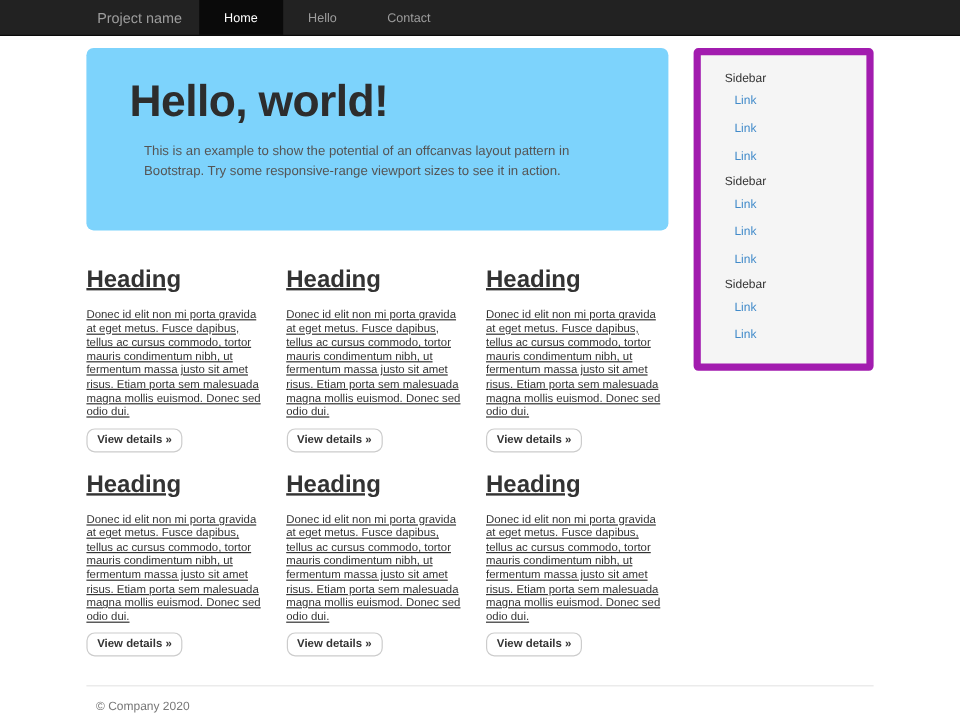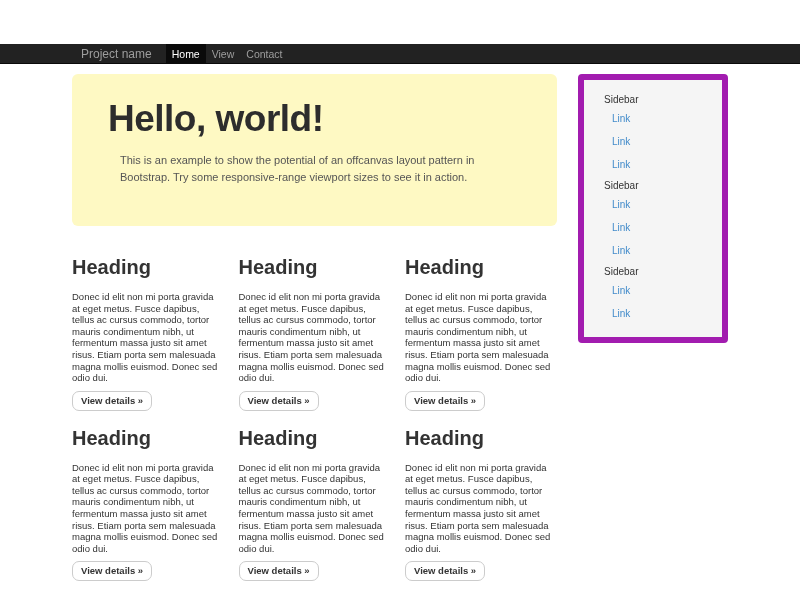--- a/index.html
+++ b/index.html
@@ -6,67 +6,66 @@
   html, body { margin: 0; padding: 0; }
   body {
     width: 800px; height: 600px; overflow: hidden;
     background: #ffffff;
     font-family: "Liberation Sans", sans-serif;
     color: #333333;
   }
 
   
   .navbar {
-    height: 20px; background: #222222;
+    height: 30px; background: #222222;
     border-bottom: 1px solid #0a0a0a;
-    margin-top: 44px;
   }
   .navbar-inner {
     width: 656px; height: 100%;
     margin: 0 auto;
     display: flex; align-items: stretch;
   }
   .brand {
     color: #9d9d9d; font-size: 12px;
     display: flex; align-items: center;
     padding: 0 14px 0 9px; white-space: nowrap;
   }
   .nav-item {
     color: #9d9d9d; font-size: 10.5px;
     display: flex; align-items: center;
-    padding: 0 6px; cursor: pointer; white-space: nowrap;
+    padding: 0 21px; cursor: pointer; white-space: nowrap;
   }
   .nav-item.active { background: #0a0a0a; color: #ffffff; }
 
   
   .page { width: 656px; margin: 10px auto 0; }
   .content-row { display: flex; gap: 21px; }
   .main-col { width: 485px; flex: 0 0 485px; }
   .sidebar-col { width: 150px; flex: 0 0 150px; }
 
   
   .jumbotron {
-    background: #fef9c3; border-radius: 6px;
+    background: #7dd3fc; border-radius: 6px;
     padding: 24px 36px 28px; margin-bottom: 30px;
   }
   .jumbotron h1 {
     margin: 0 0 12px; font-size: 37px; font-weight: bold;
     letter-spacing: -0.5px; color: #2d2d2d;
   }
   .jumbotron p {
     margin: 12px; font-size: 11px; line-height: 1.55;
     color: #555555; max-width: 400px;
   }
 
   
   .cards-row {
     display: flex; justify-content: space-between;
     margin-bottom: 16px;
   }
-  .card { width: 152px; flex: 0 0 152px; }
+  .card { width: 152px; flex: 0 0 152px; text-decoration: underline; }
   .card h2 {
     margin: 0 0 8px; font-size: 20px; font-weight: bold; color: #333333;
   }
   .card p {
     margin: 12px 0 6px; font-size: 9.5px; line-height: 1.22;
     color: #333333; min-height: 81px;
   }
   .btn {
     display: inline-block; background: #ffffff;
     border: 1px solid #cccccc; border-radius: 7px;
@@ -97,21 +96,21 @@
     margin: 12px 0 0 8px; font-size: 10px; color: #777777;
   }
 </style>
 </head>
 <body>
 
 <div class="navbar">
   <div class="navbar-inner">
     <a class="brand">Project name</a>
     <div class="nav-item active">Home</div>
-    <div class="nav-item">View</div>
+    <div class="nav-item">Hello</div>
     <div class="nav-item">Contact</div>
   </div>
 </div>
 
 <div class="page">
   <div class="content-row">
 
     <div class="main-col">
 
       <div class="jumbotron">

